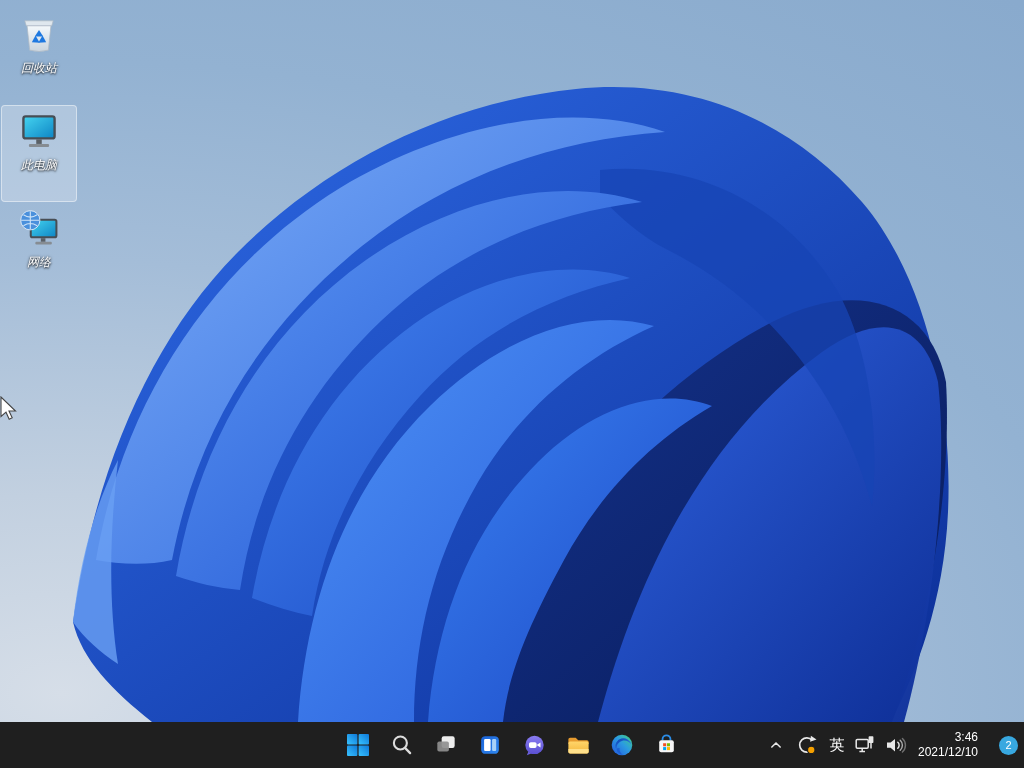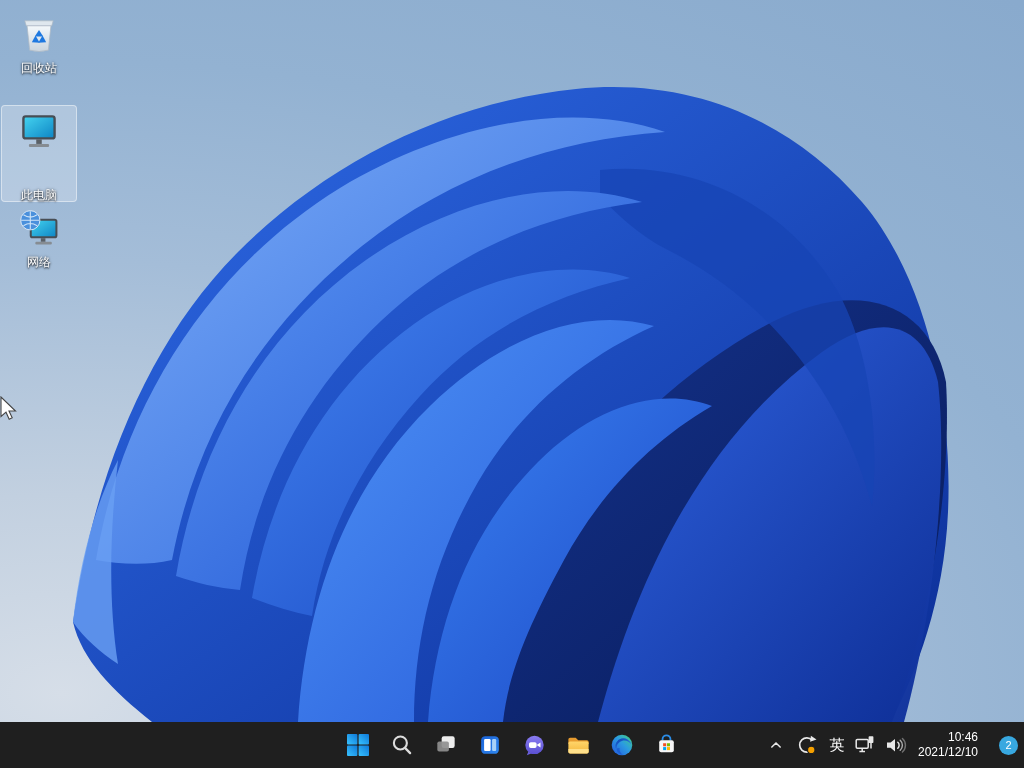--- a/index.html
+++ b/index.html
@@ -15,25 +15,26 @@
       #d6dee8 0%, #c2d0e0 22%, #a4bdd8 48%, #93b2d2 70%, #89aacd 100%);
     overflow:hidden;
   }
   .bloom{position:absolute;left:0;top:0;width:1024px;height:722px;}
   
   .icon-col{position:absolute;left:1px;top:8px;display:flex;flex-direction:column;z-index:5;}
   .dicon{
     width:76px;height:97px;display:flex;flex-direction:column;align-items:center;
     border-radius:4px;cursor:default;
   }
-  .dicon.selected{background:rgba(255,255,255,.24);box-shadow:inset 0 0 0 1px rgba(255,255,255,.45);justify-content:space-between;}
+  .dicon.selected{background:rgba(255,255,255,.24);box-shadow:inset 0 0 0 1px rgba(255,255,255,.45);}
   .ibox{width:48px;height:48px;margin-top:3px;position:relative;display:flex;align-items:center;justify-content:center;}
   .lbl{
     font-size:12px;line-height:14px;color:#fff;text-align:center;margin-top:2px;max-width:74px;
     text-shadow:0 1px 2px rgba(0,0,0,.85),0 0 3px rgba(0,0,0,.55);
+    font-style:italic;
   }
   .sc{
     position:absolute;left:1px;bottom:1px;width:13px;height:13px;background:#fff;
     border-radius:3px;display:flex;align-items:center;justify-content:center;
     box-shadow:0 0 1px rgba(0,0,0,.5);
   }
   
   .cursor{position:absolute;left:0;top:396px;z-index:9;}
   
   .taskbar{
@@ -302,21 +303,21 @@
       <svg width="24" height="24" viewBox="0 0 30 30">
         <path d="M5 12 v6.5 h4.5 l5.5 4.5 V7.5 L9.5 12 Z" fill="#e8e8e8"></path>
         <path d="M18.5 11.5 a5 5 0 0 1 0 7.5" fill="none" stroke="#e8e8e8" stroke-width="1.8" stroke-linecap="round"></path>
         <path d="M21.5 9 a8.5 8.5 0 0 1 0 12.5" fill="none" stroke="#e8e8e8" stroke-width="1.8" opacity="0.7" stroke-linecap="round"></path>
         <path d="M24.3 6.8 a11.5 11.5 0 0 1 0 17" fill="none" stroke="#e8e8e8" stroke-width="1.8" opacity="0.4" stroke-linecap="round"></path>
       </svg>
     </div>
 
     <div class="tr-btn clock">
       <div>
-        <div>10:46</div>
+        <div>3:46</div>
         <div>2021/12/10</div>
       </div>
     </div>
 
     <div class="badge">2</div>
 
   </div>
 </div>
 
 </body></html>

